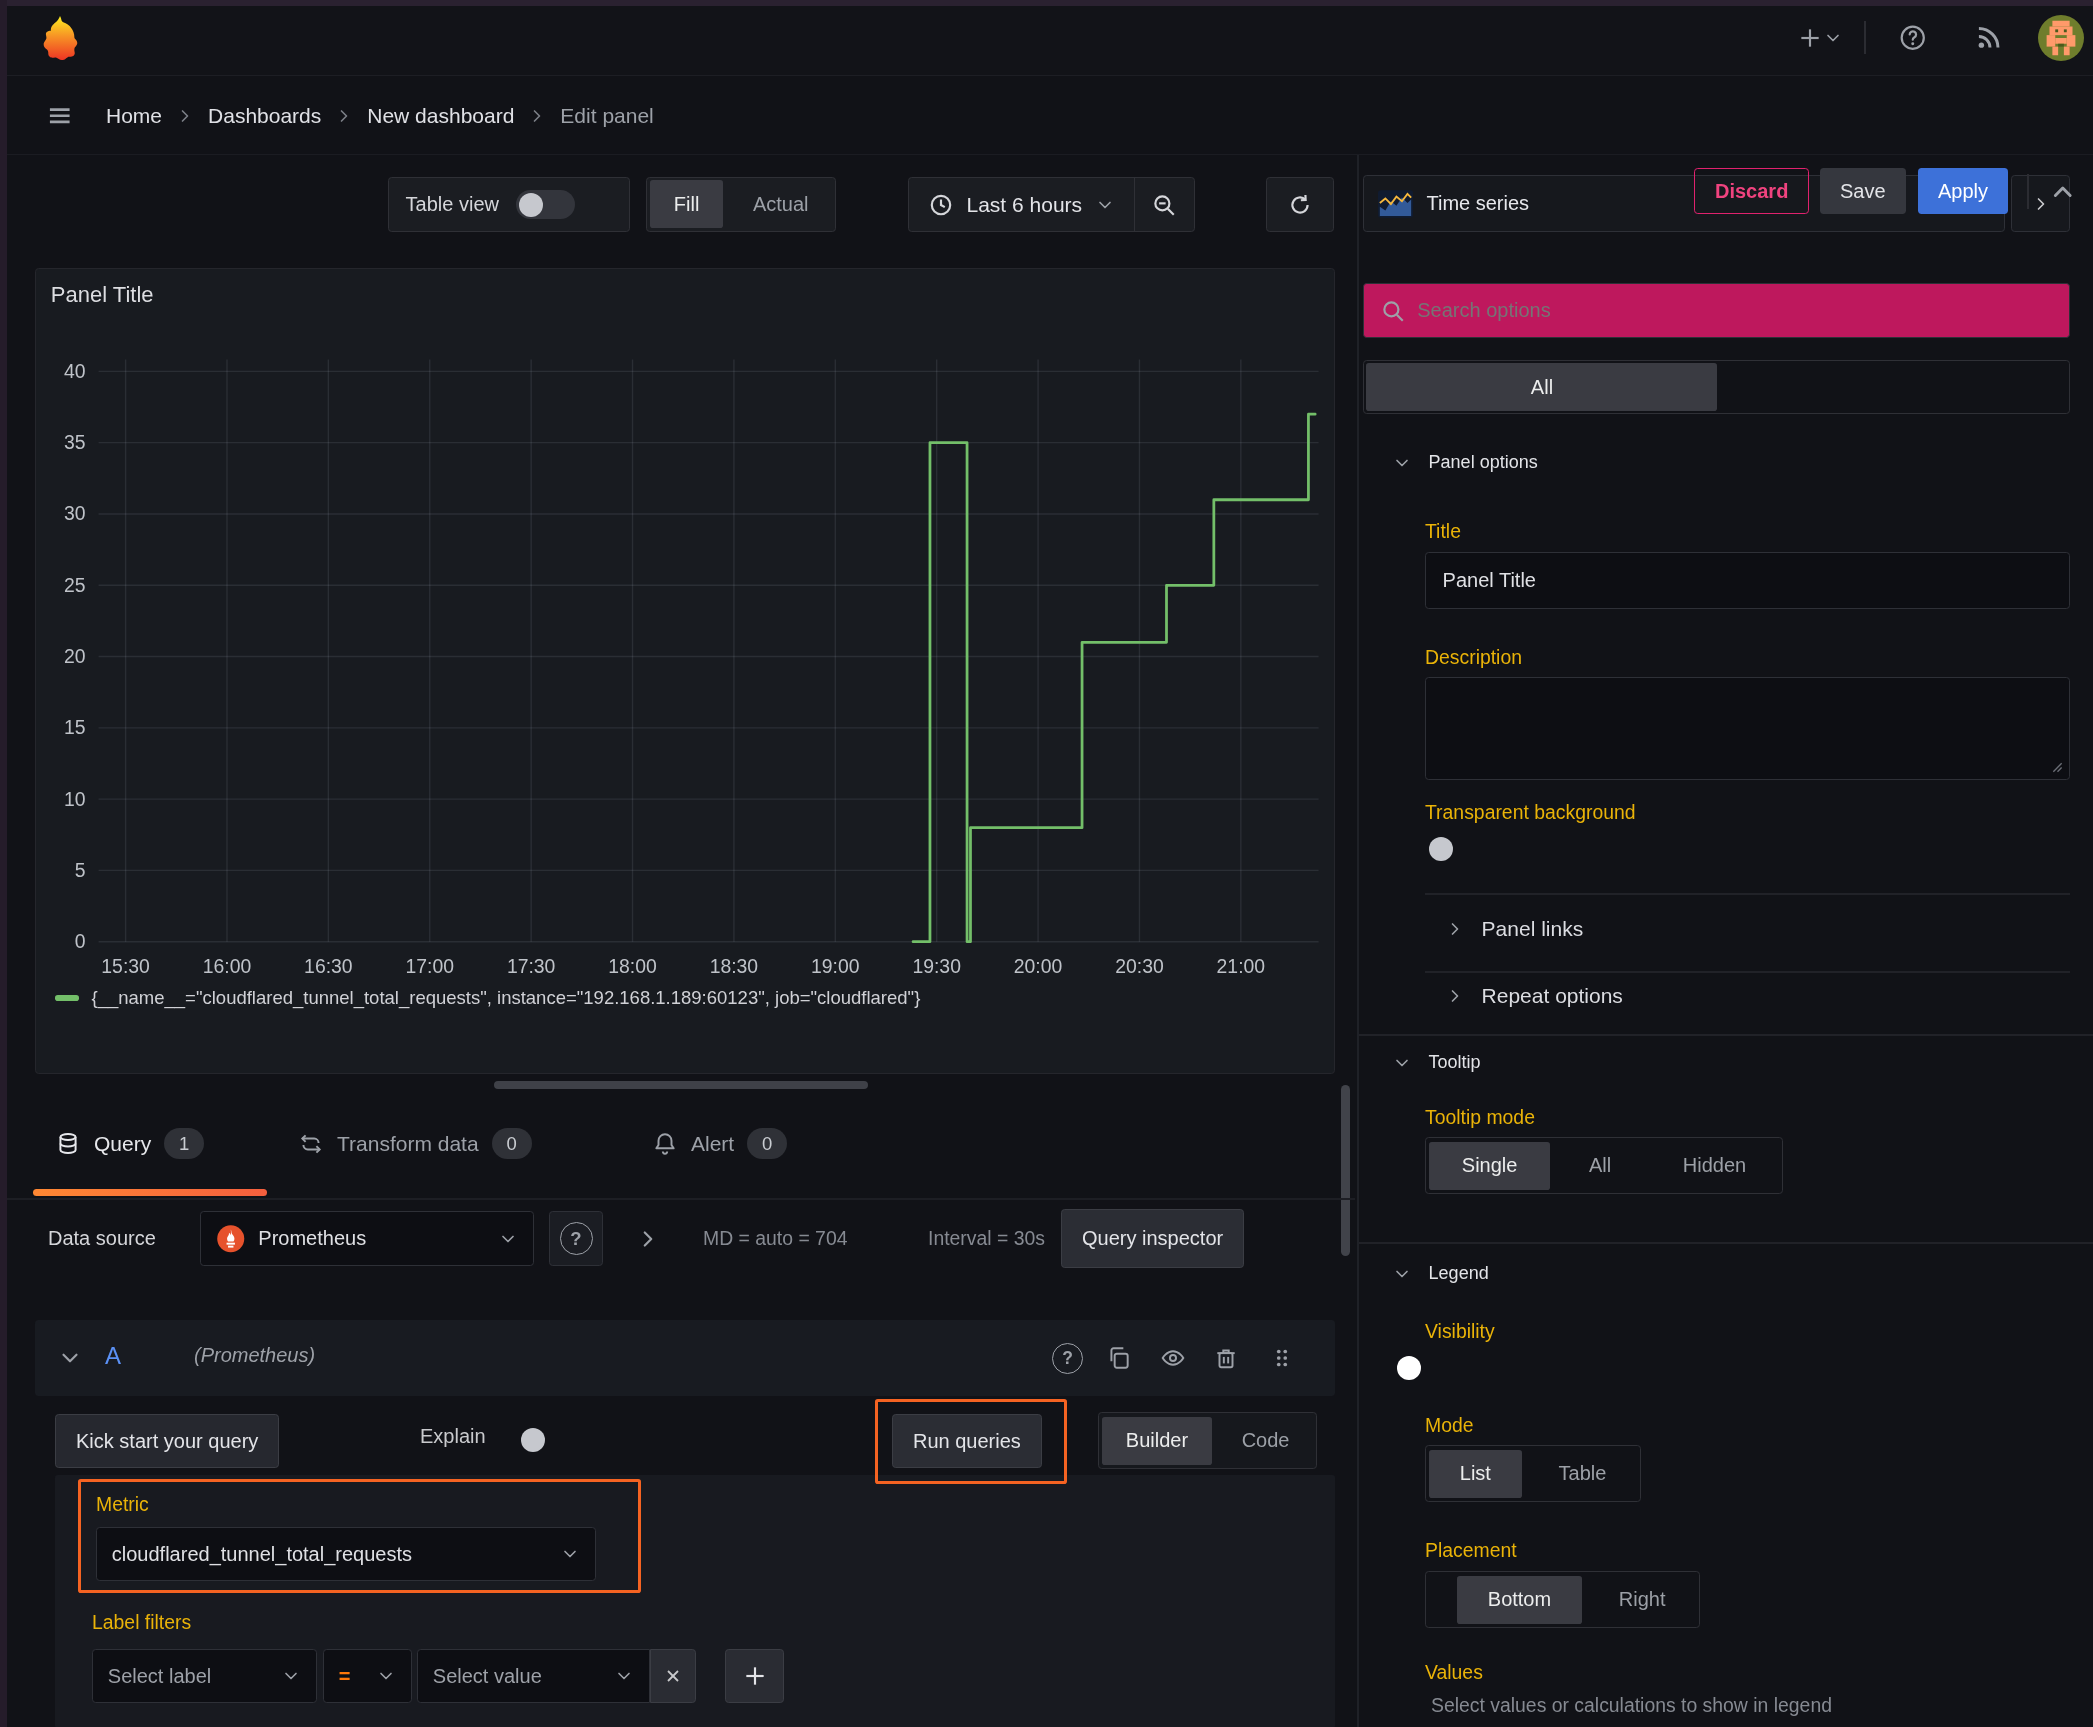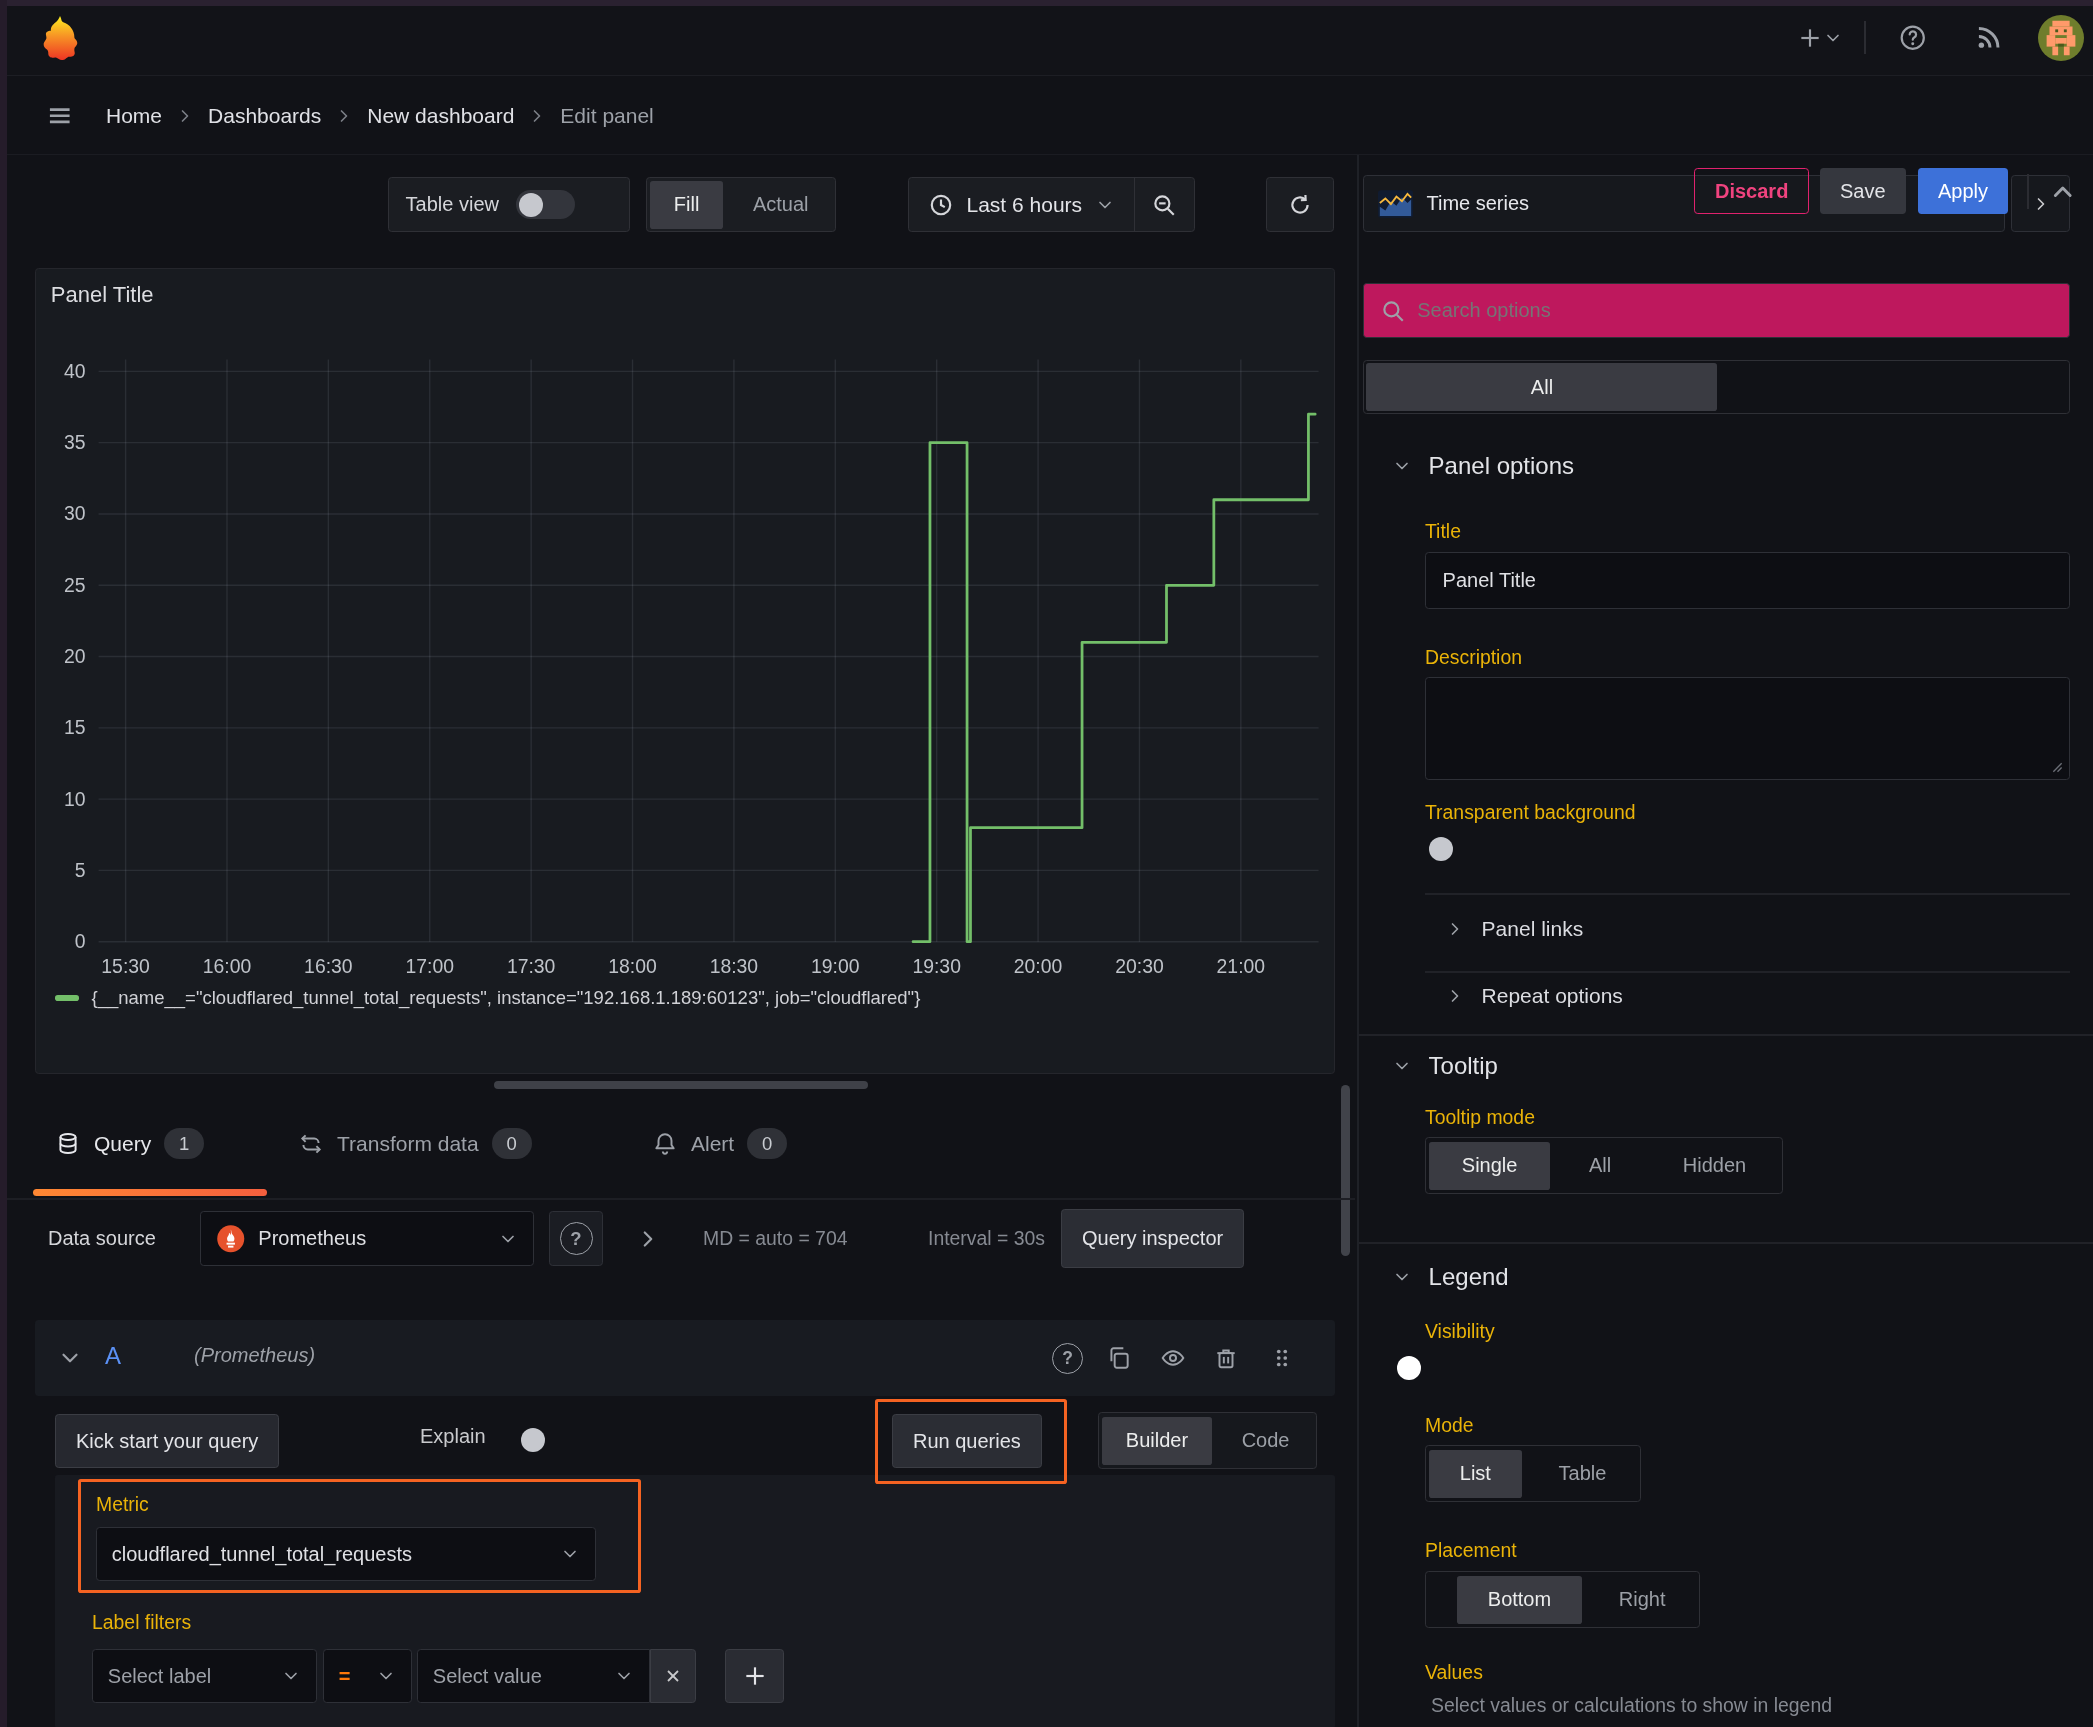--- a/index.html
+++ b/index.html
@@ -81,21 +81,21 @@
   .input { background:#0d0e13; border:0.9px solid #2e3037; border-radius:3.7px; height:57px; display:flex; align-items:center; padding:0 16.6px; }
   .input input { width:100%; background:transparent; border:none; outline:none; color:#dfe0e4; font-size:20px; font-family:inherit; }
 
   .annotate { border:3.7px solid #f56322; border-radius:2.8px; pointer-events:none; z-index:5; }
 
   .qrow { left:35px; top:1320px; width:1300px; height:76px; background:#181b21; border-radius:3.7px; }
   .qicon { width:41px; height:41px; display:flex; align-items:center; justify-content:center; color:#9da1a8; cursor:pointer; position:absolute; top:17.5px; }
   .editor-body { left:55px; top:1475px; width:1280px; height:253px; background:#181a20; border-radius:2.8px; }
 
   .field-label { font-size:19.4px; color:#eab308; }
-  .section-h { display:flex; align-items:center; gap:16.6px; font-size:24px; font-weight:500; color:#e3e4e8; cursor:pointer; }
+  .section-h { display:flex; align-items:center; gap:16.6px; font-size:18px; font-weight:500; color:#e3e4e8; cursor:pointer; }
   .subsection-h { display:flex; align-items:center; gap:16.6px; font-size:21px; font-weight:500; color:#dcdde2; cursor:pointer; }
   .divider-thin { height:1.8px; background:#212228; }
 
   .sidebar { left:1359px; top:155px; width:735px; height:1573px; background:#111217; }
 
   .chev { color:#9da1a8; }
   .help-circle { width:37px; height:37px; border-radius:50%; border:1.8px solid #9da1a8; color:#9da1a8; display:flex; align-items:center; justify-content:center; font-size:20px; font-weight:700; }
 </style>
 </head>
 <body>
@@ -299,21 +299,21 @@
   </div>
 </div>
 
 
 <div class="abs tgroup" style="left:388px; top:177px; width:242px;">
   <span class="tlabel">Table view</span>
   <span class="toggle" style="margin-right:14.8px;">
       <span class="knob"></span>
     </span>
 </div>
-<div class="abs tgroup" style="left:646px; top:177px;">
+<div class="abs tgroup" style="left:646px; top:177px;align-items:flex-end;">
   <span class="seg active">Fill</span>
   <span class="seg">Actual</span>
 </div>
 <div class="abs tgroup" style="left:908px; top:177px;">
   <span class="flex" style="gap:13px; padding:0 18.5px; height:100%; cursor:pointer;">
     <svg class="ic" style="color:#d5d6da;" viewBox="0 0 28 28" width="26" height="26">
         <use href="#i-clock"></use>
       </svg>
     <span style="font-size:21px; font-weight:500; color:#e3e4e8;">Last 6 hours</span>
     <svg class="ic ic-sm chev" viewBox="0 0 22 22" width="20" height="20">

